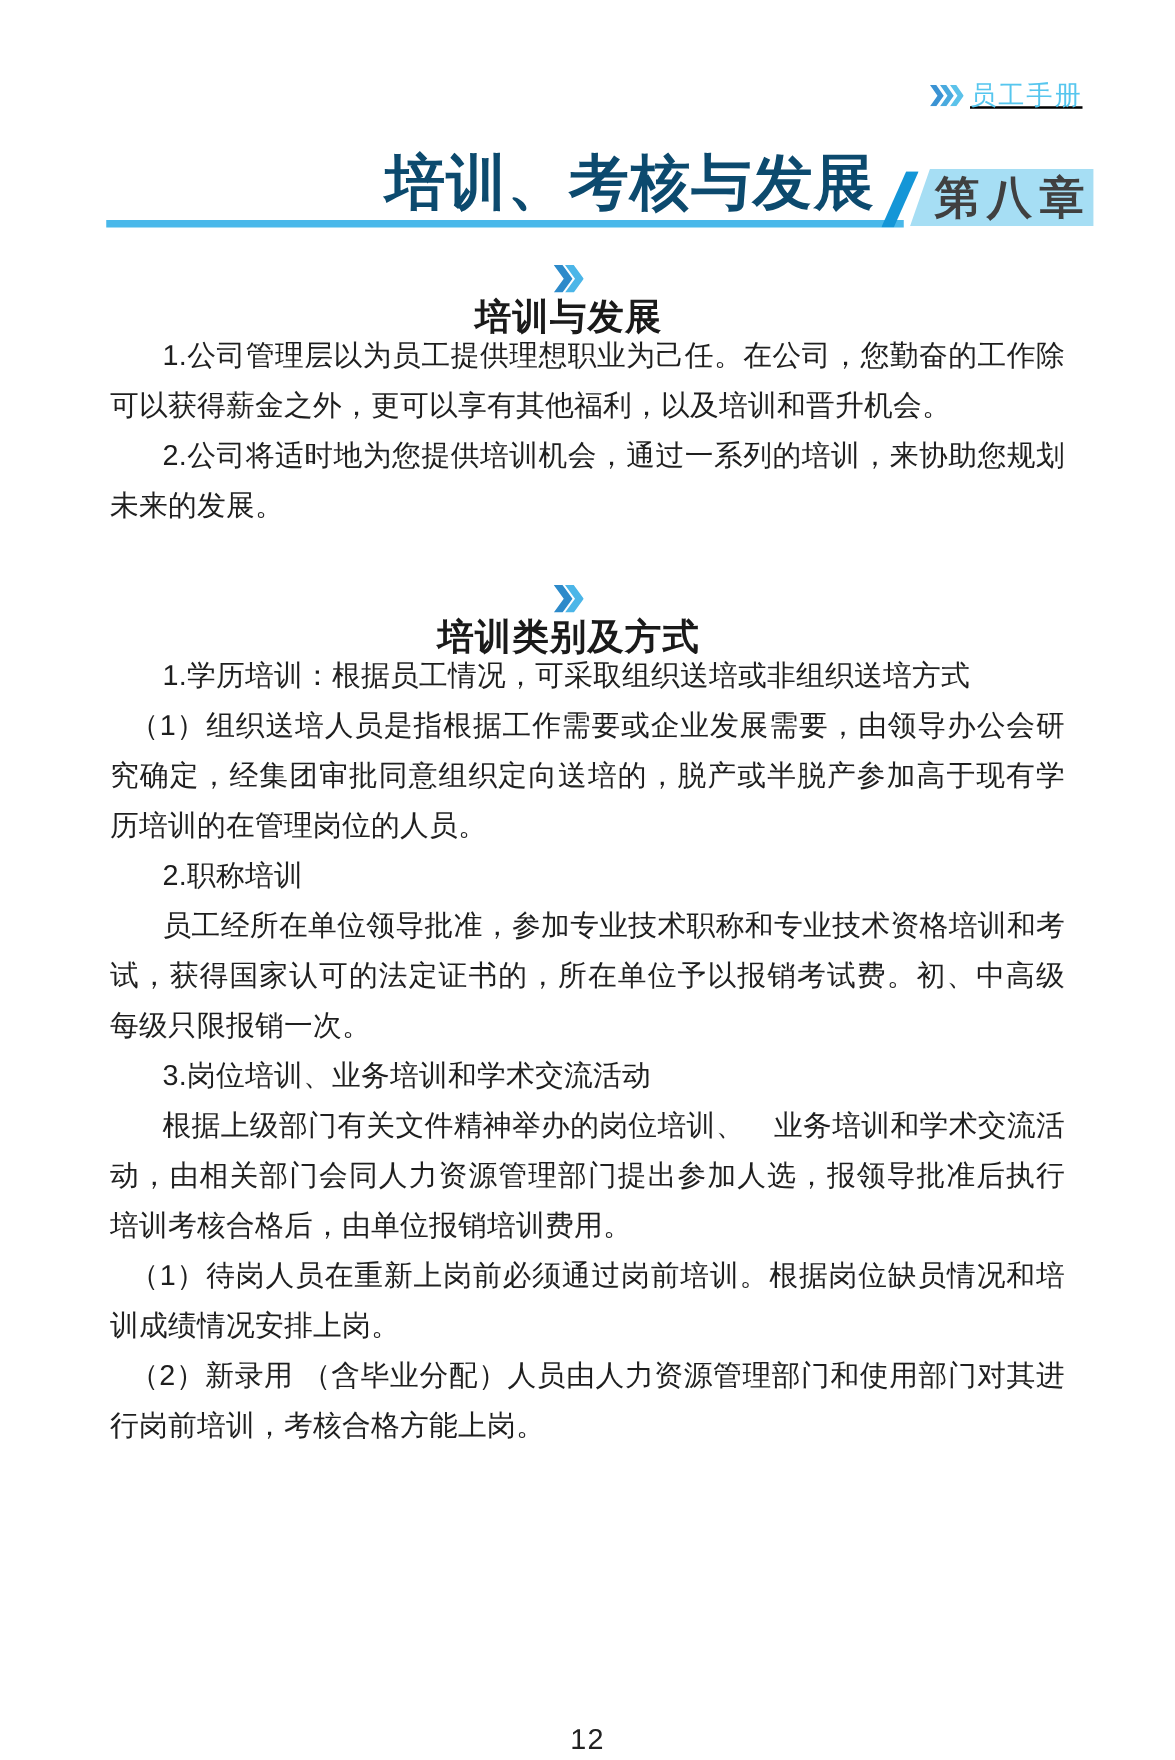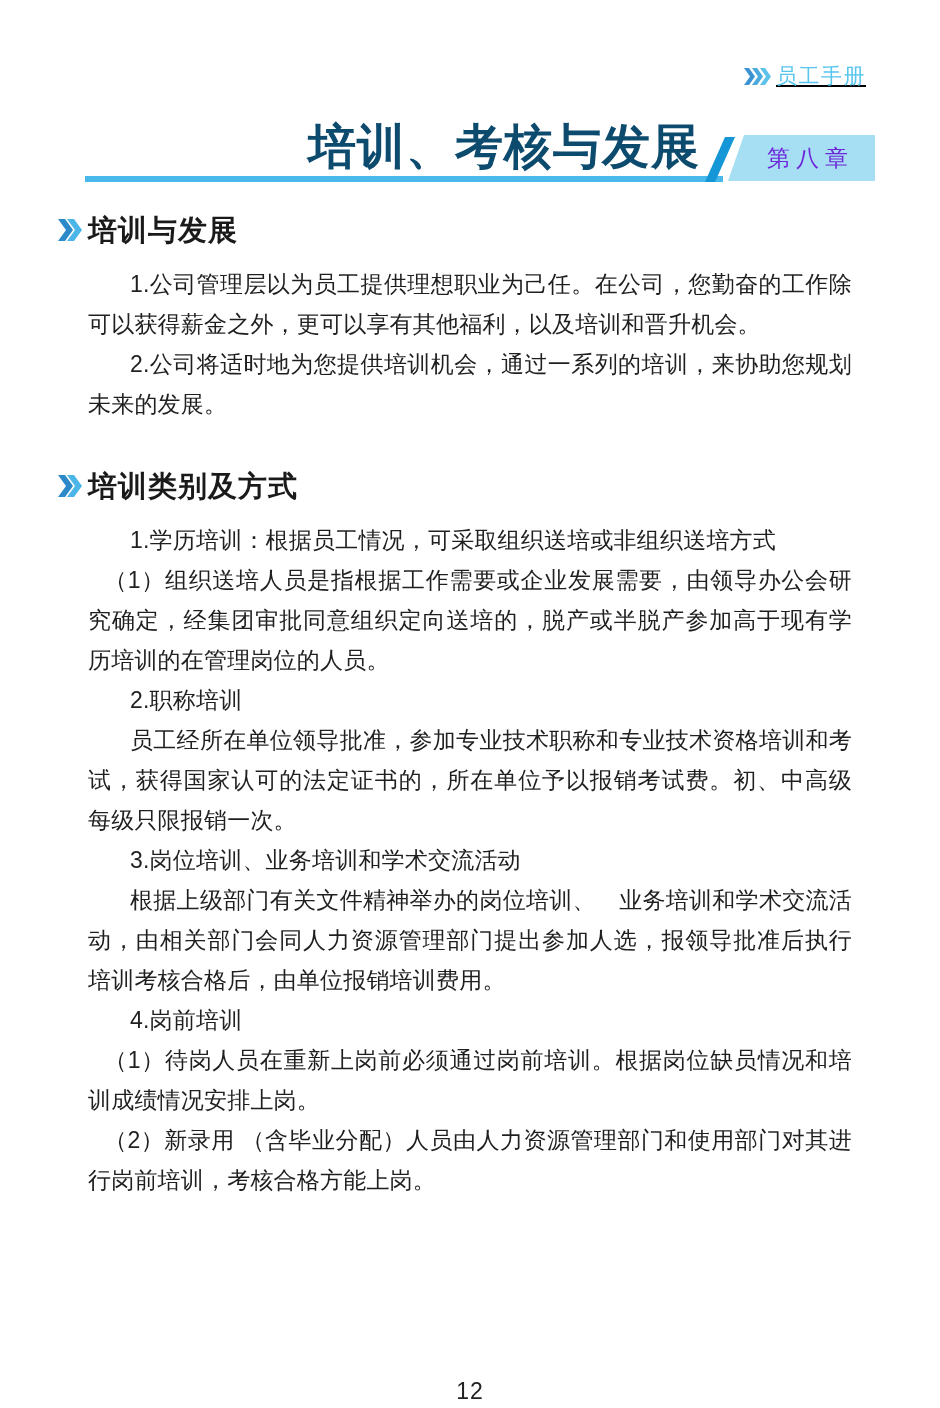--- a/index.html
+++ b/index.html
@@ -37,29 +37,29 @@
     clip-path:polygon(20px 0, 30px 0, 10px 100%, 0 100%);
   }
   .chapter-badge {
     position:absolute; top:135px; right:65px;
     width:147px; height:46px; background:#a6def4;
     clip-path:polygon(16px 0, 100% 0, 100% 100%, 0 100%);
     display:flex; align-items:center; justify-content:center;
     padding-left:12px;
   }
   .chapter-badge .badge-text {
-    font-size:23px; font-weight:normal; color:#6d28d9; letter-spacing:6px;
+    font-size:36px; font-weight:bold; color:#404040; letter-spacing:6px;
     line-height:1; text-indent:6px;
   }
 
   
   .content { position:absolute; top:212px; left:88px; width:764px; }
   .section-heading {
     display:flex; align-items:center; gap:6px;
-    margin-left:-30px; margin-bottom:16px; height:36px;
+    margin-left:-30px; margin-bottom:16px; height:36px;flex-direction:column;
   }
   .section-heading h2 {
     font-size:29px; font-weight:bold; color:#1a1a1a; letter-spacing:1px;
     line-height:1;
   }
   .content p {
     font-size:23px; line-height:40px; color:#1f1f1f;
     letter-spacing:0.2px; text-align:justify; text-indent:42px;
   }
   .content p.sub { text-indent:16px; }
@@ -113,21 +113,20 @@
           <polygon points="9,0 16,0 24,11 16,22 9,22 17,11" fill="#4cb6e8"></polygon>
         </svg>
         <h2>培训类别及方式</h2>
       </div>
       <p>1.学历培训：根据员工情况，可采取组织送培或非组织送培方式</p>
       <p class="sub">（1）组织送培人员是指根据工作需要或企业发展需要，由领导办公会研究确定，经集团审批同意组织定向送培的，脱产或半脱产参加高于现有学历培训的在管理岗位的人员。</p>
       <p>2.职称培训</p>
       <p>员工经所在单位领导批准，参加专业技术职称和专业技术资格培训和考试，获得国家认可的法定证书的，所在单位予以报销考试费。初、中高级每级只限报销一次。</p>
       <p>3.岗位培训、业务培训和学术交流活动</p>
       <p>根据上级部门有关文件精神举办的岗位培训、　业务培训和学术交流活动，由相关部门会同人力资源管理部门提出参加人选，报领导批准后执行培训考核合格后，由单位报销培训费用。</p>
-      <p>4.岗前培训</p>
       <p class="sub">（1）待岗人员在重新上岗前必须通过岗前培训。根据岗位缺员情况和培训成绩情况安排上岗。</p>
       <p class="sub">（2）新录用 （含毕业分配）人员由人力资源管理部门和使用部门对其进行岗前培训，考核合格方能上岗。</p>
     </section>
 
   </main>
 
   <div class="page-number">12</div>
 
 </div>
 

